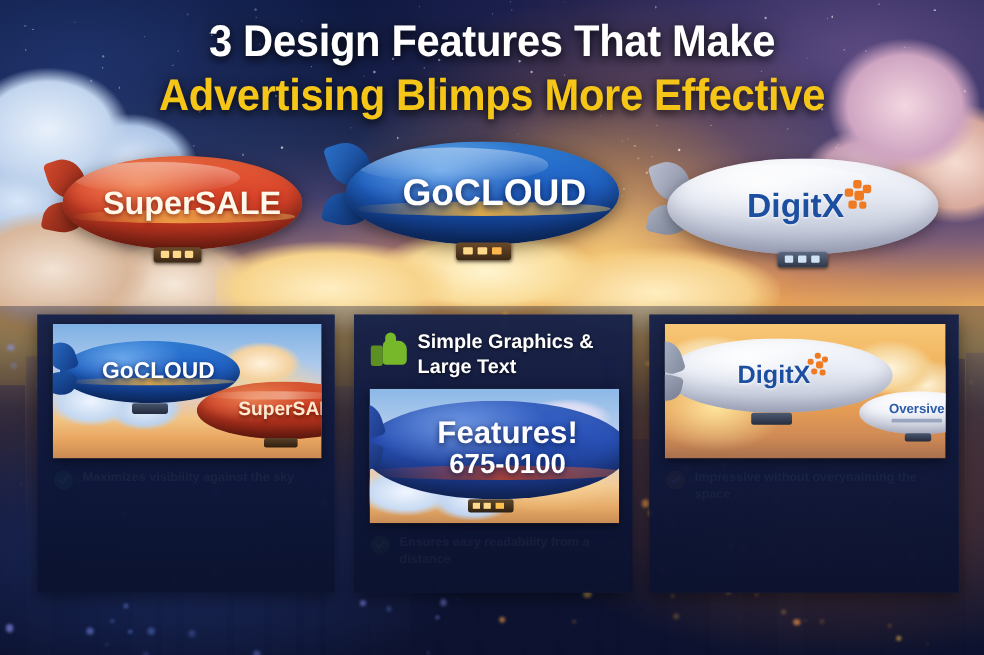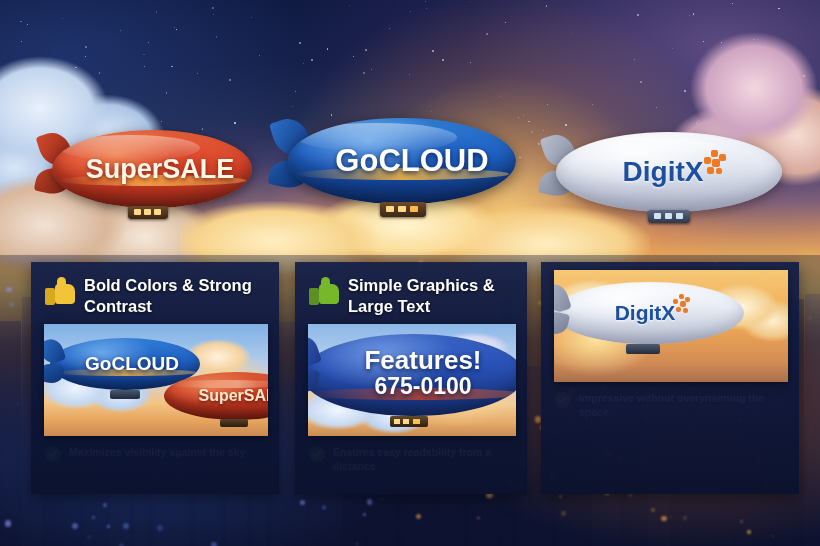--- a/index.html
+++ b/index.html
@@ -536,20 +536,24 @@
       <span class="bokeh" style="left: 176.71px; top: 216.595px; width: 6.08188px; height: 6.08188px; background: rgba(125, 150, 255, 0.33);"></span>
       <span class="bokeh" style="left: 766.686px; top: 50.0473px; width: 3.58013px; height: 3.58013px; background: rgba(255, 179, 70, 0.29);"></span>
       <span class="bokeh" style="left: 661.485px; top: 261.12px; width: 5.37159px; height: 5.37159px; background: rgba(255, 157, 70, 0.64);"></span>
       <span class="bokeh" style="left: 97.9276px; top: 24.1321px; width: 6.22145px; height: 6.22145px; background: rgba(92, 150, 255, 0.204);"></span>
       <span class="bokeh" style="left: 377.087px; top: 116.042px; width: 1.78464px; height: 1.78464px; background: rgba(148, 150, 255, 0.275);"></span>
       <span class="bokeh" style="left: 159.387px; top: 128.267px; width: 1.75948px; height: 1.75948px; background: rgba(104, 150, 255, 0.32);"></span>
       <span class="bokeh" style="left: 704.708px; top: 28.9252px; width: 4.74379px; height: 4.74379px; background: rgba(255, 178, 70, 0.247);"></span>
       <span class="bokeh" style="left: 737.155px; top: 7.79147px; width: 4.4826px; height: 4.4826px; background: rgba(255, 207, 70, 0.153);"></span>
     </div>
 
+  <div class="title-wrap">
+    <div class="title-line1">3 Design Features That Make</div>
+    <div class="title-line2">Advertising Blimps More Effective</div>
+  </div>
 
   <div class="hero">
 
     <div class="blimp" id="hero-supersale">
       <div class="fin"></div>
       <div class="fin fin2"></div>
       <div class="env">
         <div class="env-sheen"></div>
         <div class="env-stripe"></div>
         <span class="blimp-text">SuperSALE</span>
@@ -596,28 +600,20 @@
         <span class="gond-win" style="left:17px;width:7px;background:#cfe3f5;"></span>
         <span class="gond-win" style="left:28px;width:7px;background:#cfe3f5;"></span>
       </div>
     </div>
   </div>
 
   <div class="cards">
 
     <div class="card" style="width:248px;height:232px;margin-left:31px;">
       <div class="card-panel"></div>
-      <div class="card-head">
-        <div class="thumb-icon">
-          <span class="pad" style="background:#d8a81f;"></span>
-          <span class="hand" style="background:#F2C438;"></span>
-          <span class="thumbup" style="background:#F2C438;"></span>
-        </div>
-        <div class="card-title">Bold Colors &amp; Strong Contrast</div>
-      </div>
       <div class="card-img">
         <div class="mini-sky" style="background:
             radial-gradient(ellipse 40% 50% at 78% 52%, rgba(255,214,130,.9), rgba(255,190,110,0) 62%),
             linear-gradient(180deg,#7fb0e4 0%, #a8c8ec 28%, #d9cfd6 50%, #f3c585 70%, #e8a55f 86%, #c98a52 100%);"></div>
         <div class="cloud" style="left:-10px;top:34px;width:120px;height:60px;background:radial-gradient(ellipse 40% 48% at 35% 50%, #eef5ff 0%, #c4d8f0 55%, rgba(180,205,235,0) 75%),radial-gradient(ellipse 36% 42% at 72% 60%, #e8f1fd 0%, #bdd2ee 55%, rgba(175,200,232,0) 75%);border-radius:0;"></div>
         <div class="cloud" style="right:-5px;top:8px;width:110px;height:50px;background:radial-gradient(ellipse 40% 48% at 50% 50%, #fff2dc 0%, #f4d2a0 55%, rgba(240,200,150,0) 76%);border-radius:0;"></div>
 
         <div class="mb" style="left:6px;top:14px;width:150px;height:52px;">
           <div class="mfin" style="left:-9px;top:1px;width:22px;height:24px;background:linear-gradient(135deg,#2a6fc6,#123a85);transform:rotate(-18deg);"></div>
           <div class="mfin" style="left:-12px;top:26px;width:25px;height:19px;background:linear-gradient(135deg,#1f5cb0,#0e2f70);transform:rotate(13deg);border-radius:55% 4px 55% 4px;"></div>
@@ -708,20 +704,28 @@
             <i style="left:7px;top:0;width:5px;height:5px;"></i>
             <i style="left:13px;top:3px;width:5px;height:5px;"></i>
             <i style="left:1px;top:5px;width:5px;height:5px;"></i>
             <i style="left:8px;top:7px;width:6px;height:6px;"></i>
             <i style="left:4px;top:13px;width:5px;height:5px;"></i>
             <i style="left:11px;top:14px;width:5px;height:5px;"></i>
           </div>
           <div class="mgond" style="left:72px;top:62px;width:34px;height:10px;background:linear-gradient(180deg,#4e5a72,#252c3d);"></div>
         </div>
 
+        <div class="mb" style="left:162px;top:56px;width:100px;height:36px;">
+          <div class="core" style="background:radial-gradient(ellipse 55% 70% at 38% 26%, rgba(255,255,255,.9), rgba(255,255,255,0) 62%),linear-gradient(180deg,#fdfdff 0%,#eef0f7 45%,#d4d8e4 78%,#b8bdcd 100%);box-shadow:inset 0 -4px 9px rgba(90,90,120,.25);"></div>
+          <div style="position:relative;z-index:5;display:flex;flex-direction:column;align-items:center;transform:translateX(-2px);">
+            <span class="lbl" style="font-size:11px;color:#2a5ba8;line-height:1.05;">Oversive</span>
+            <span style="display:block;width:42px;height:3px;background:#9aa6c0;border-radius:1px;margin-top:1px;"></span>
+          </div>
+          <div class="mgond" style="left:38px;top:35px;width:22px;height:7px;background:linear-gradient(180deg,#4b5770,#232a3a);"></div>
+        </div>
       </div>
       <div class="card-caption">
         <span class="check" style="background:#E8862A;">
           <svg viewBox="0 0 12 12">
               <path d="M1.8 6.2 L4.4 8.8 L10 2.8" fill="none" stroke="#fff" stroke-width="2.1" stroke-linecap="round" stroke-linejoin="round"></path>
             </svg>
         </span>
         <span class="caption-text">Impressive without overynaiming the space</span>
       </div>
     </div>

